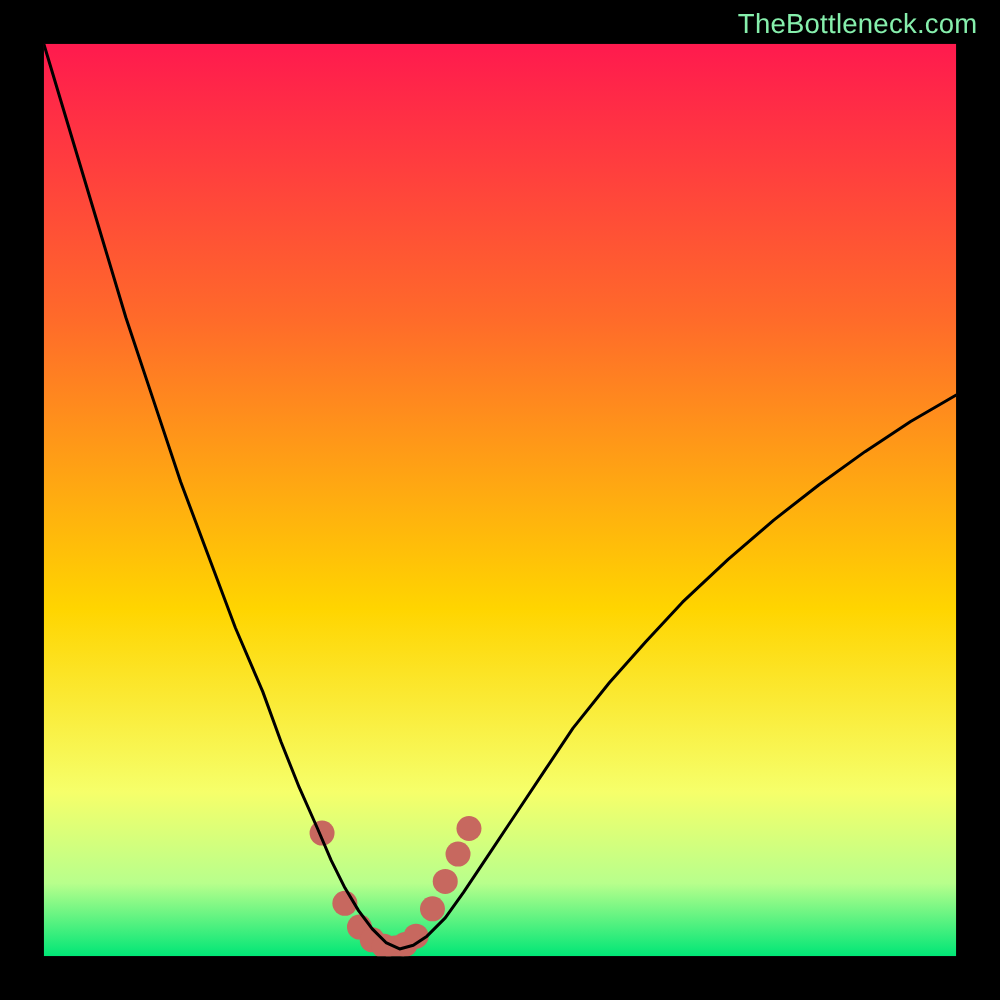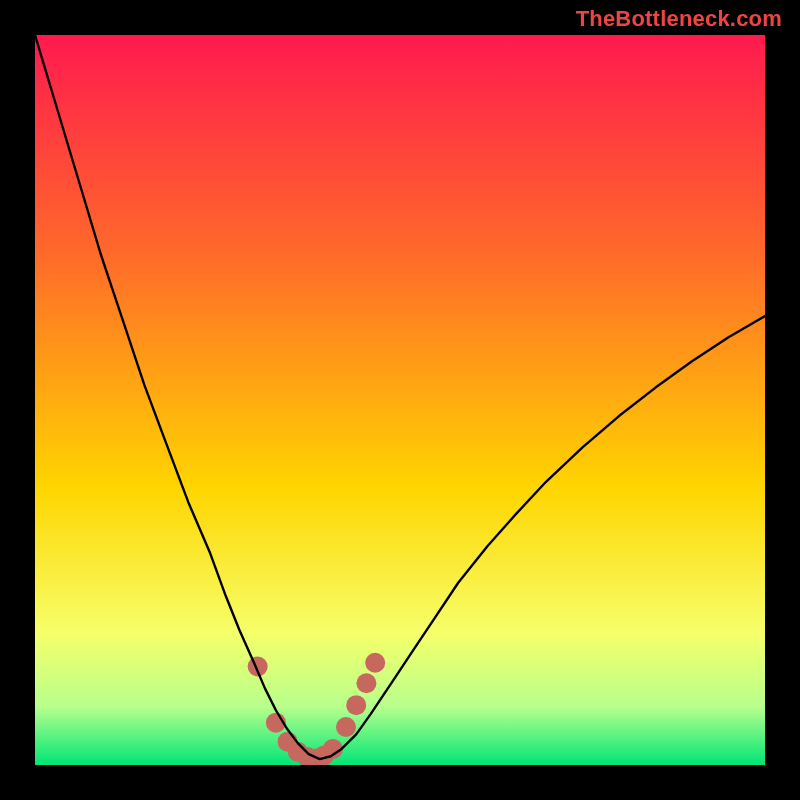--- a/index.html
+++ b/index.html
@@ -9,22 +9,22 @@
     width: 800px;
     height: 800px;
     background: #000;
   }
   .watermark {
     position: absolute;
     top: 6px;
     right: 18px;
     font-family: Arial, Helvetica, sans-serif;
     font-size: 22px;
-    font-weight: 700;
-    color: #ef4444;
+    font-weight: 400;
+    color: #86efac;
     letter-spacing: 0.2px;
   }
   .plot {
     position: absolute;
     left: 35px;
     top: 35px;
     width: 730px;
     height: 730px;
   }
   .plot svg { display: block; }

